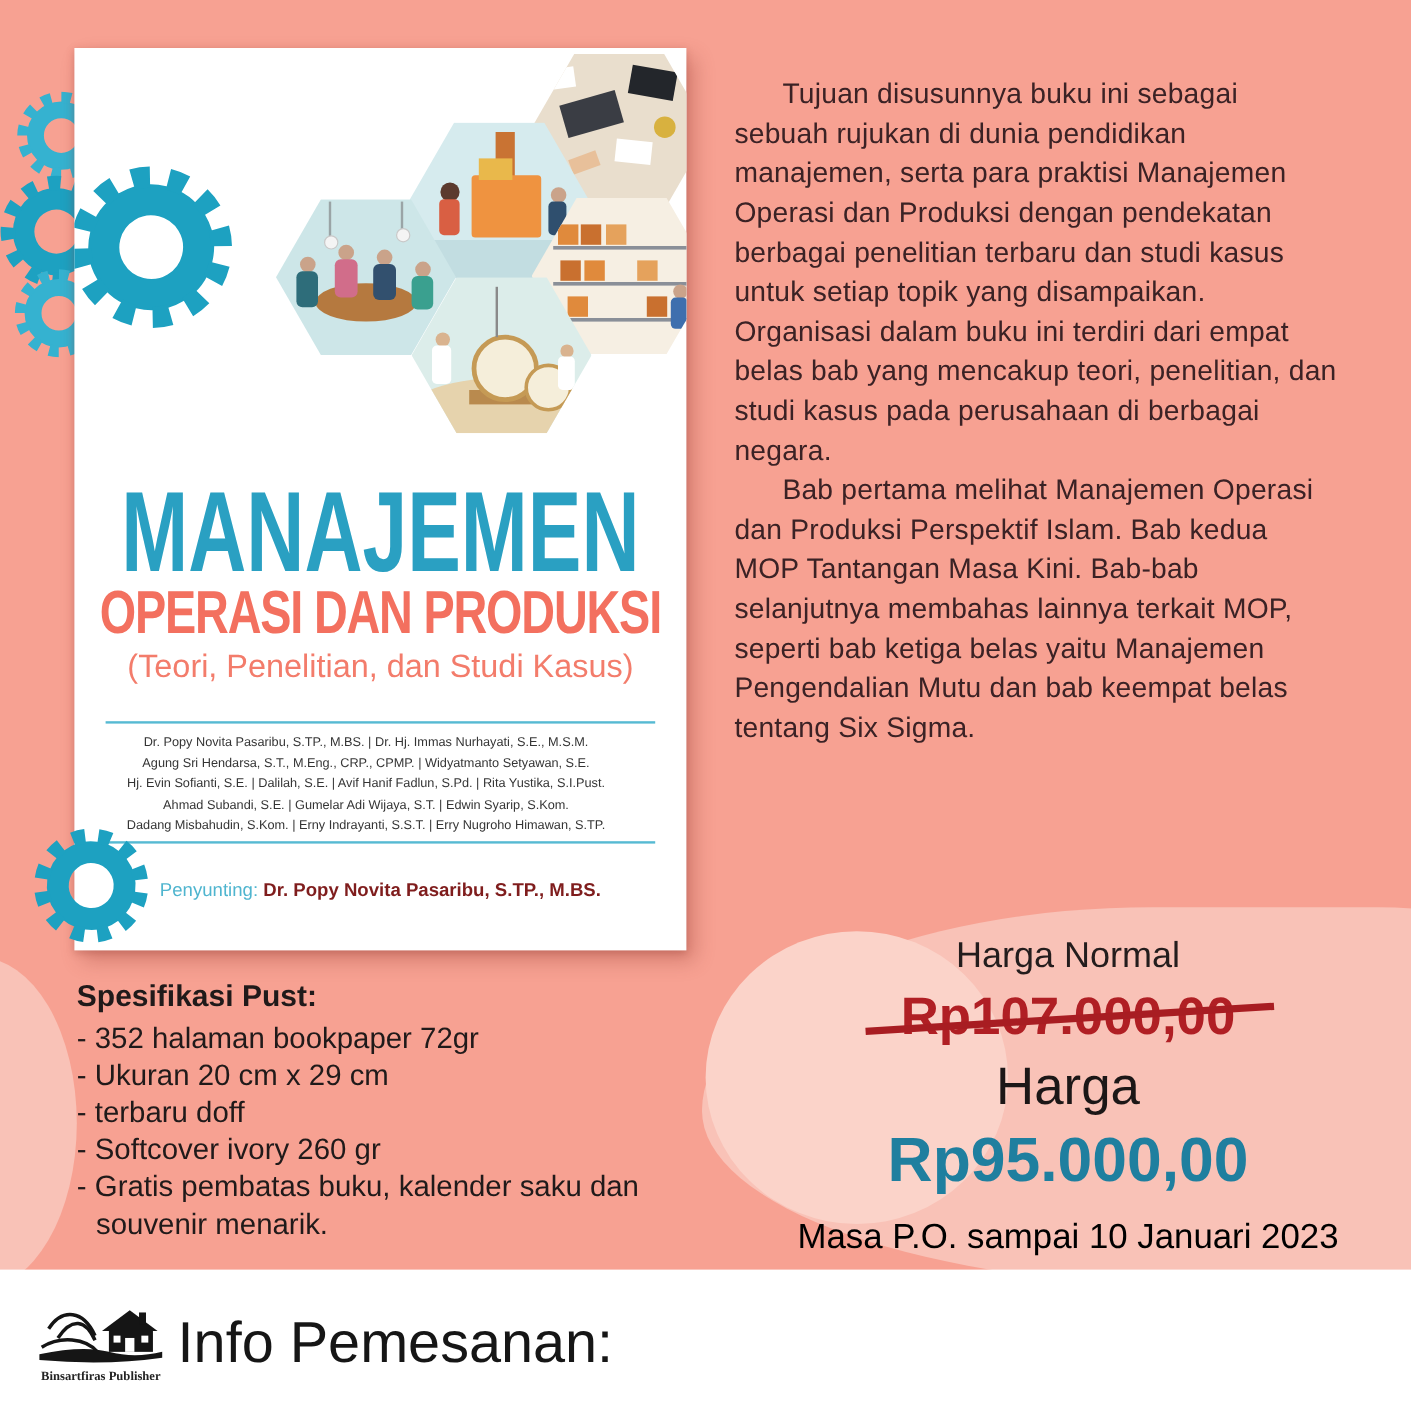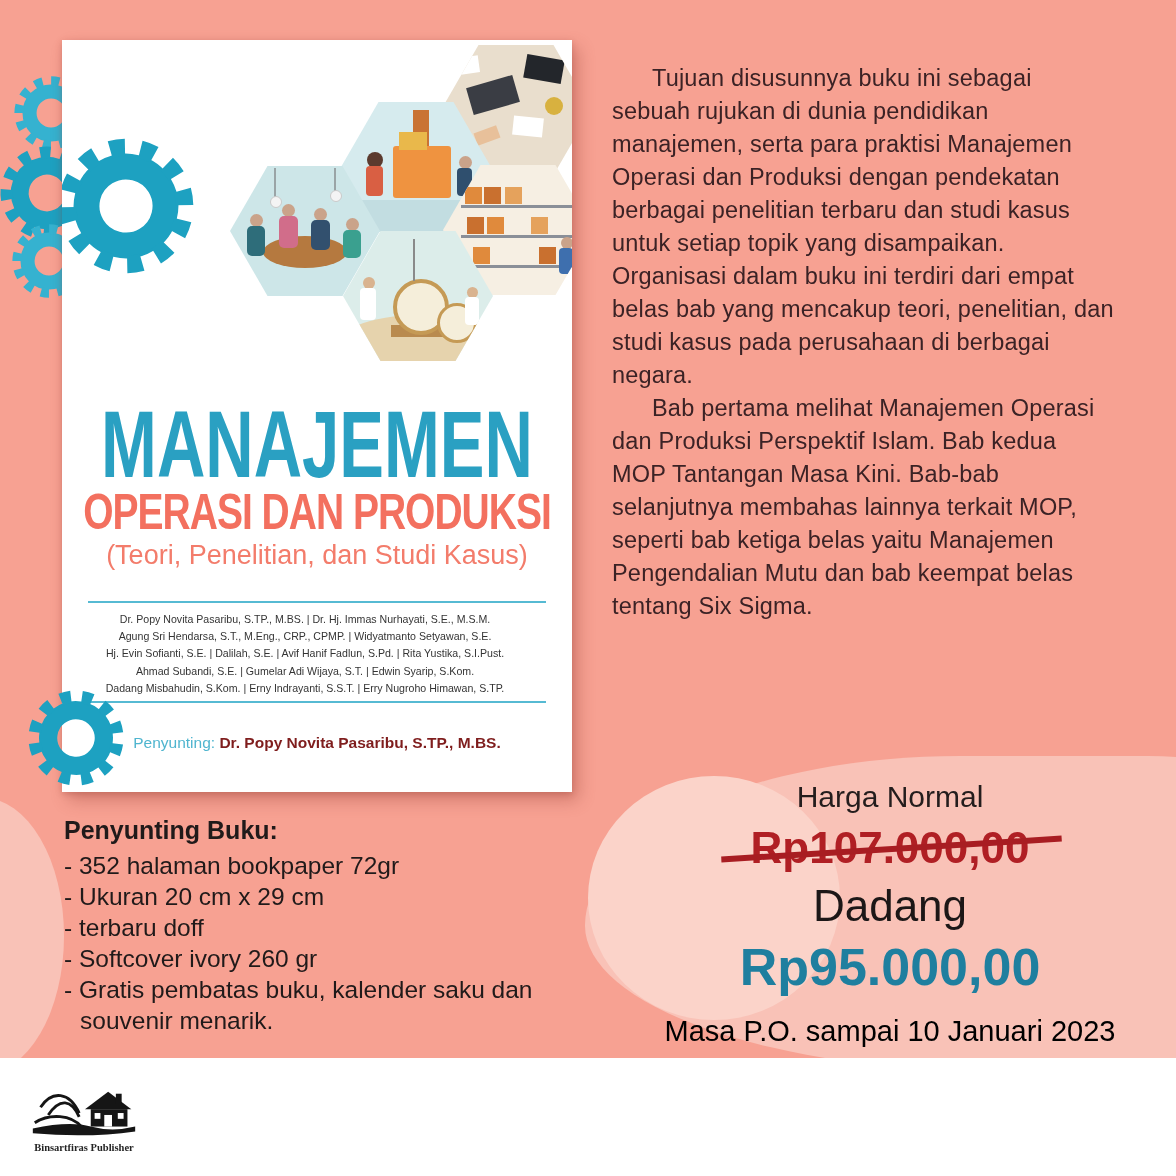--- a/index.html
+++ b/index.html
@@ -201,32 +201,32 @@
   <svg class="abs gear gear-bottom" viewBox="0 0 100 100">
       <use href="#gear-shape"></use>
     </svg>
 
   <div class="abs desc">
     <p>Tujuan disusunnya buku ini sebagai sebuah rujukan di dunia pendidikan manajemen, serta para praktisi Manajemen Operasi dan Produksi dengan pendekatan berbagai penelitian terbaru dan studi kasus untuk setiap topik yang disampaikan. Organisasi dalam buku ini terdiri dari empat belas bab yang mencakup teori, penelitian, dan studi kasus pada perusahaan di berbagai negara.</p>
     <p>Bab pertama melihat Manajemen Operasi dan Produksi Perspektif Islam. Bab kedua MOP Tantangan Masa Kini. Bab-bab selanjutnya membahas lainnya terkait MOP, seperti bab ketiga belas yaitu Manajemen Pengendalian Mutu dan bab keempat belas tentang Six Sigma.</p>
   </div>
 
   <div class="abs specs">
-    <div class="sp-title">Penyunting Buku:</div>
+    <div class="sp-title">Spesifikasi Pust:</div>
     <div class="sp-item">- 352 halaman bookpaper 72gr</div>
     <div class="sp-item">- Ukuran 20 cm x 29 cm</div>
     <div class="sp-item">- terbaru doff</div>
     <div class="sp-item">- Softcover ivory 260 gr</div>
     <div class="sp-item">- Gratis pembatas buku, kalender saku dan souvenir menarik.</div>
   </div>
 
   <div class="abs pricing">
     <div class="pr-normal-label">Harga Normal</div>
     <div><span class="pr-old">Rp107.000,00</span></div>
-    <div class="pr-label">Dadang</div>
+    <div class="pr-label">Harga</div>
     <div class="pr-price">Rp95.000,00</div>
     <div class="pr-po">Masa P.O. sampai 10 Januari 2023</div>
   </div>
 
   <div class="abs footer">
     <svg class="abs logo" style="left:26px;top:28px" viewBox="0 0 110 58">
       <g stroke="#151515" fill="none" stroke-width="3">
         <path d="M10 22 C22 4 40 6 50 28"></path>
         <path d="M18 30 C30 12 42 14 50 32"></path>
         <path d="M4 38 C20 28 42 30 52 42"></path>
@@ -237,15 +237,16 @@
         <rect x="62" y="24" width="38" height="18"></rect>
         <path d="M2 44 Q40 36 62 42 Q84 48 108 42 L108 47 Q60 54 2 49 Z"></path>
       </g>
       <g fill="#ffffff">
         <rect x="66" y="28" width="6" height="6"></rect>
         <rect x="90" y="28" width="6" height="6"></rect>
         <rect x="76" y="30" width="8" height="12"></rect>
       </g>
     </svg>
     <div class="abs logo-caption" style="top:84px">Binsartfiras Publisher</div>
+    <div class="abs" style="left:148px;top:34px;font-size:48px;color:#161616">Info Pemesanan:</div>
   </div>
 
 </div>
 
 </body></html>

